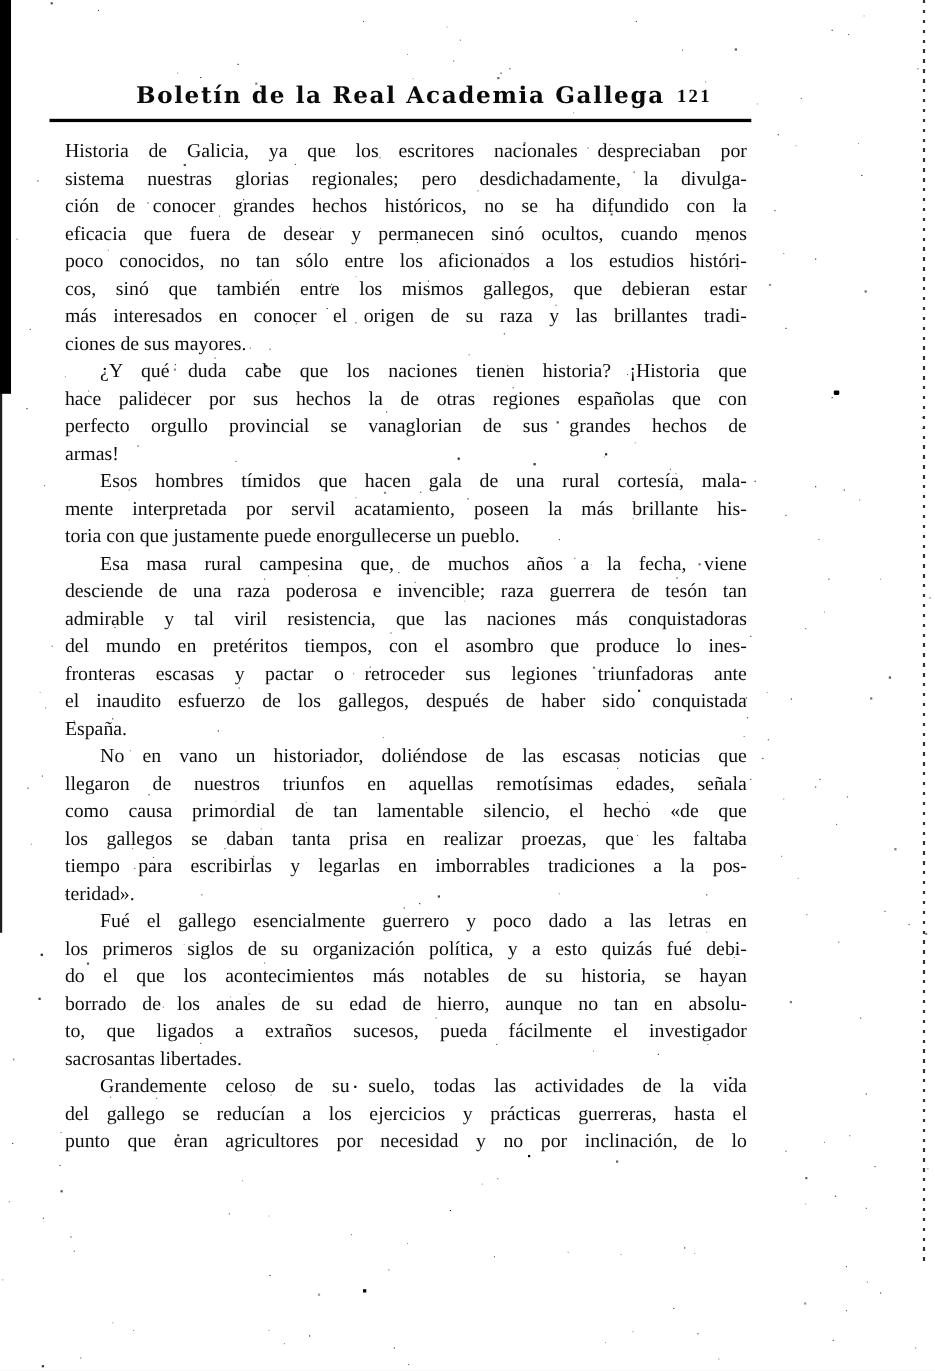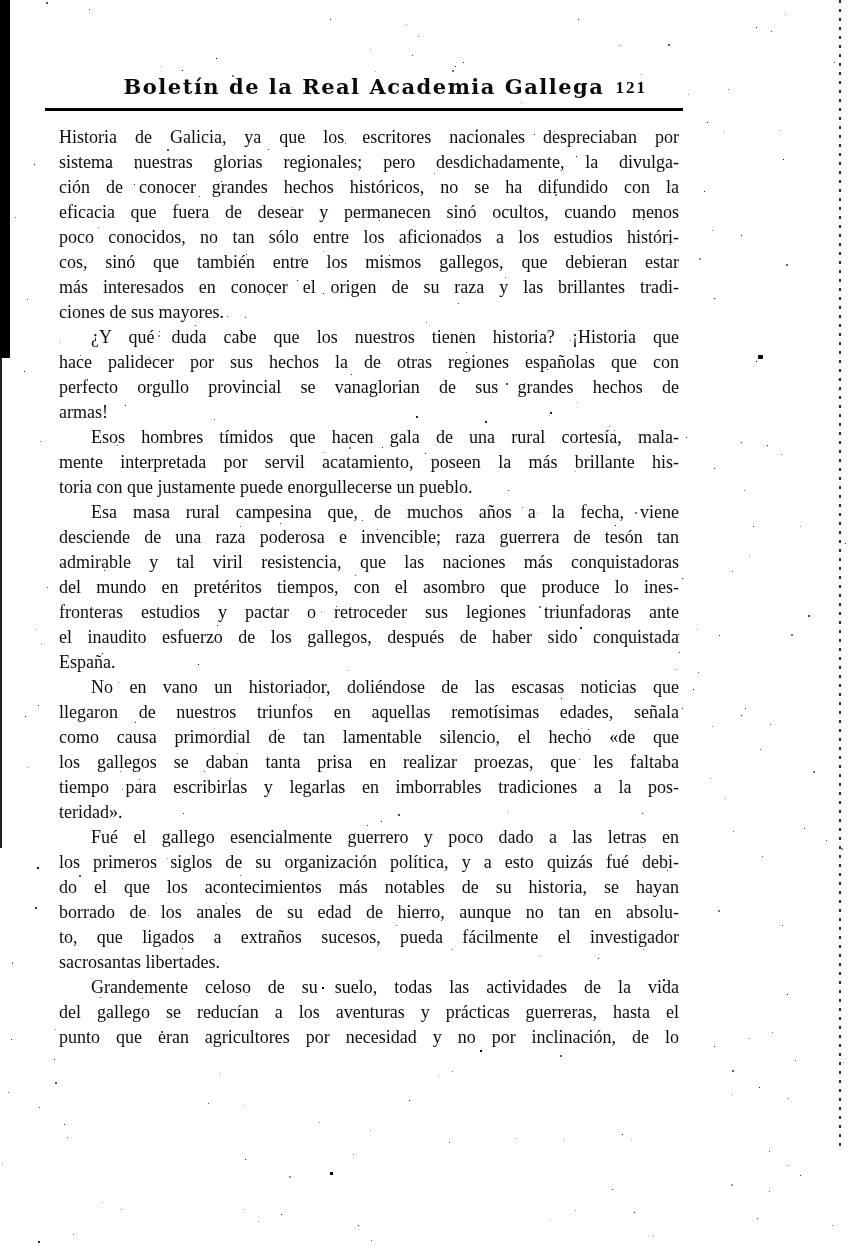--- a/index.html
+++ b/index.html
@@ -55,48 +55,48 @@
 
   <div class="text-block">
       <div class="line">Historia de Galicia, ya que los escritores nacionales despreciaban por</div>
       <div class="line">sistema nuestras glorias regionales; pero desdichadamente, la divulga-</div>
       <div class="line">ción de conocer grandes hechos históricos, no se ha difundido con la</div>
       <div class="line">eficacia que fuera de desear y permanecen sinó ocultos, cuando menos</div>
       <div class="line">poco conocidos, no tan sólo entre los aficionados a los estudios históri-</div>
       <div class="line">cos, sinó que también entre los mismos gallegos, que debieran estar</div>
       <div class="line">más interesados en conocer el origen de su raza y las brillantes tradi-</div>
       <div class="line last">ciones de sus mayores.</div>
-      <div class="line indent">¿Y qué duda cabe que los nuestros tienen historia? ¡Historia que</div>
+      <div class="line indent">¿Y qué duda cabe que los naciones tienen historia? ¡Historia que</div>
       <div class="line">hace palidecer por sus hechos la de otras regiones españolas que con</div>
       <div class="line">perfecto orgullo provincial se vanaglorian de sus grandes hechos de</div>
       <div class="line last">armas!</div>
       <div class="line indent">Esos hombres tímidos que hacen gala de una rural cortesía, mala-</div>
       <div class="line">mente interpretada por servil acatamiento, poseen la más brillante his-</div>
       <div class="line last">toria con que justamente puede enorgullecerse un pueblo.</div>
       <div class="line indent">Esa masa rural campesina que, de muchos años a la fecha, viene</div>
       <div class="line">desciende de una raza poderosa e invencible; raza guerrera de tesón tan</div>
       <div class="line">admirable y tal viril resistencia, que las naciones más conquistadoras</div>
       <div class="line">del mundo en pretéritos tiempos, con el asombro que produce lo ines-</div>
-      <div class="line">fronteras estudios y pactar o retroceder sus legiones triunfadoras ante</div>
+      <div class="line">fronteras escasas y pactar o retroceder sus legiones triunfadoras ante</div>
       <div class="line">el inaudito esfuerzo de los gallegos, después de haber sido conquistada</div>
       <div class="line last">España.</div>
       <div class="line indent">No en vano un historiador, doliéndose de las escasas noticias que</div>
       <div class="line">llegaron de nuestros triunfos en aquellas remotísimas edades, señala</div>
       <div class="line">como causa primordial de tan lamentable silencio, el hecho «de que</div>
       <div class="line">los gallegos se daban tanta prisa en realizar proezas, que les faltaba</div>
       <div class="line">tiempo para escribirlas y legarlas en imborrables tradiciones a la pos-</div>
       <div class="line last">teridad».</div>
       <div class="line indent">Fué el gallego esencialmente guerrero y poco dado a las letras en</div>
       <div class="line">los primeros siglos de su organización política, y a esto quizás fué debi-</div>
       <div class="line">do el que los acontecimientos más notables de su historia, se hayan</div>
       <div class="line">borrado de los anales de su edad de hierro, aunque no tan en absolu-</div>
       <div class="line">to, que ligados a extraños sucesos, pueda fácilmente el investigador</div>
       <div class="line last">sacrosantas libertades.</div>
       <div class="line indent">Grandemente celoso de su suelo, todas las actividades de la vida</div>
-      <div class="line">del gallego se reducían a los aventuras y prácticas guerreras, hasta el</div>
+      <div class="line">del gallego se reducían a los ejercicios y prácticas guerreras, hasta el</div>
       <div class="line">punto que eran agricultores por necesidad y no por inclinación, de lo</div>
     </div>
 
   <div class="noise">
       <div style="position: absolute; left: 349px; top: 447px; width: 2px; height: 2px; background: rgb(0, 0, 0); opacity: 0.46;"></div>
       <div style="position: absolute; left: 221px; top: 181px; width: 1px; height: 1px; background: rgb(0, 0, 0); opacity: 0.86;"></div>
       <div style="position: absolute; left: 707px; top: 122px; width: 1px; height: 1px; background: rgb(0, 0, 0); opacity: 0.87;"></div>
       <div style="position: absolute; left: 246px; top: 995px; width: 1px; height: 1px; background: rgb(0, 0, 0); opacity: 0.56;"></div>
       <div style="position: absolute; left: 367px; top: 825px; width: 1px; height: 1px; background: rgb(0, 0, 0); opacity: 0.8;"></div>
       <div style="position: absolute; left: 35px; top: 907px; width: 2px; height: 2px; background: rgb(0, 0, 0); opacity: 0.81;"></div>

